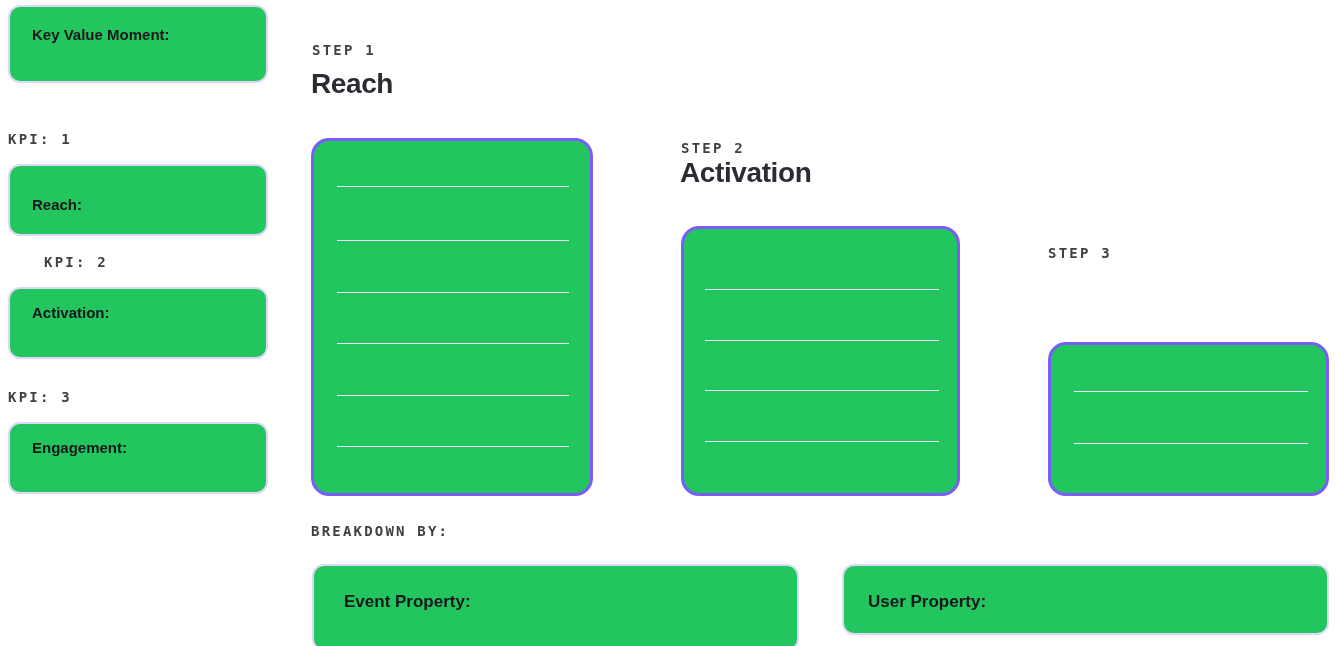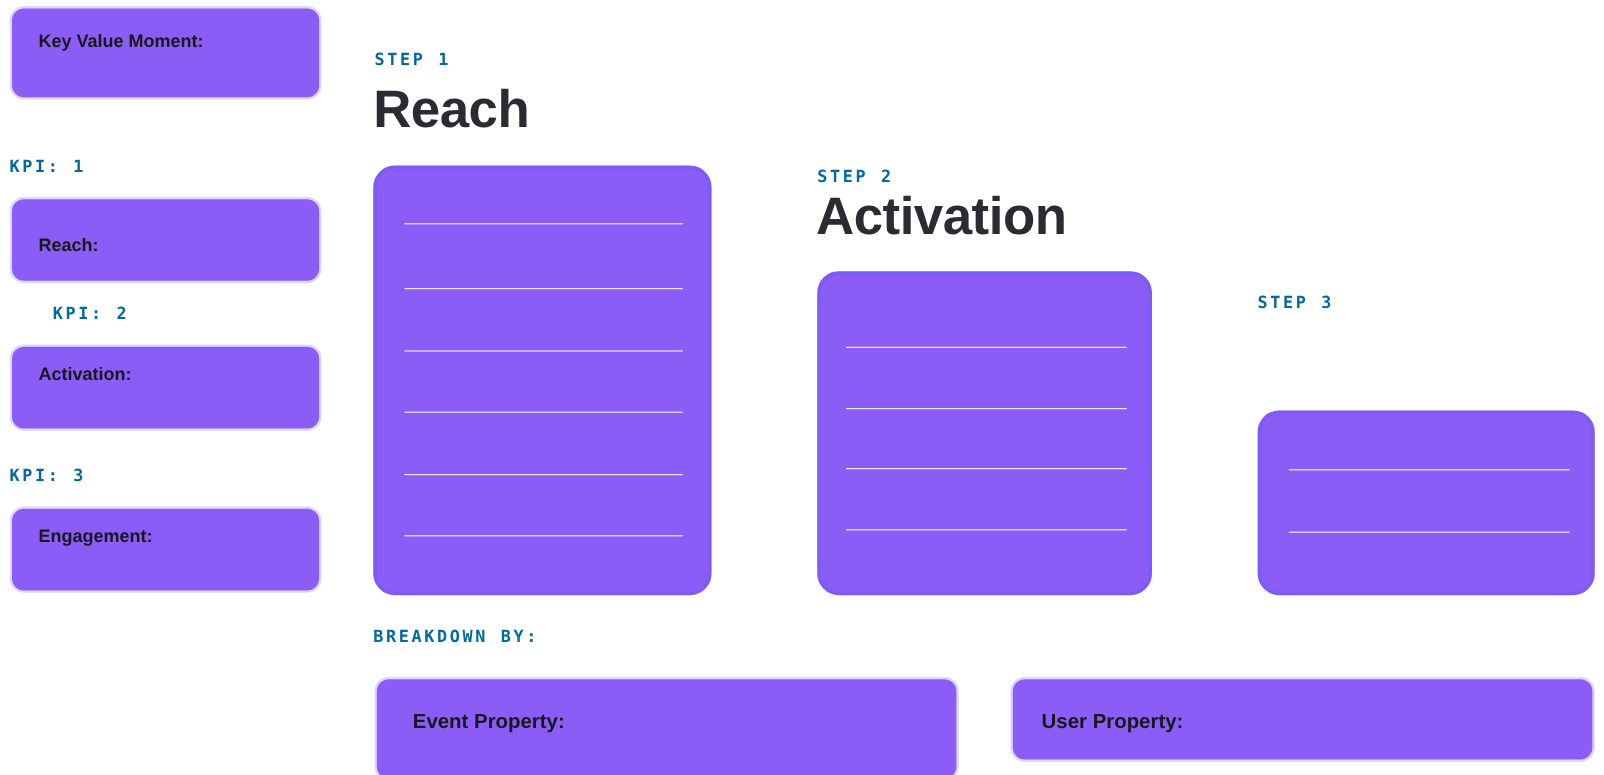--- a/index.html
+++ b/index.html
@@ -16,28 +16,28 @@
     overflow: hidden;
   }
 
   
   .mono-label {
     position: absolute;
     font-family: "DejaVu Sans Mono", "Liberation Mono", monospace;
     font-size: 14px;
     font-weight: 700;
     letter-spacing: 2.2px;
-    color: #0369a1;
+    color: #404040;
     white-space: nowrap;
     line-height: 1;
   }
   .step-title {
     position: absolute;
     font-family: "Liberation Sans", sans-serif;
-    font-size: 44px;
+    font-size: 28px;
     font-weight: 700;
     color: #2B2B33;
     letter-spacing: -0.4px;
     white-space: nowrap;
     line-height: 1;
   }
   .field-label {
     position: absolute;
     font-family: "Liberation Sans", sans-serif;
     font-size: 15px;
@@ -47,21 +47,21 @@
     line-height: 1;
   }
   .field-label.big {
     font-size: 17px;
   }
 
   
   .box {
     position: absolute;
     box-sizing: border-box;
-    background: #8b5cf6;
+    background: #22c55e;
   }
   .box.lav {
     border: 2px solid #DCD9F8;
     border-radius: 12px;
   }
   .box.purple {
     border: 3px solid #7B5CFA;
     border-radius: 18px;
   }
 

